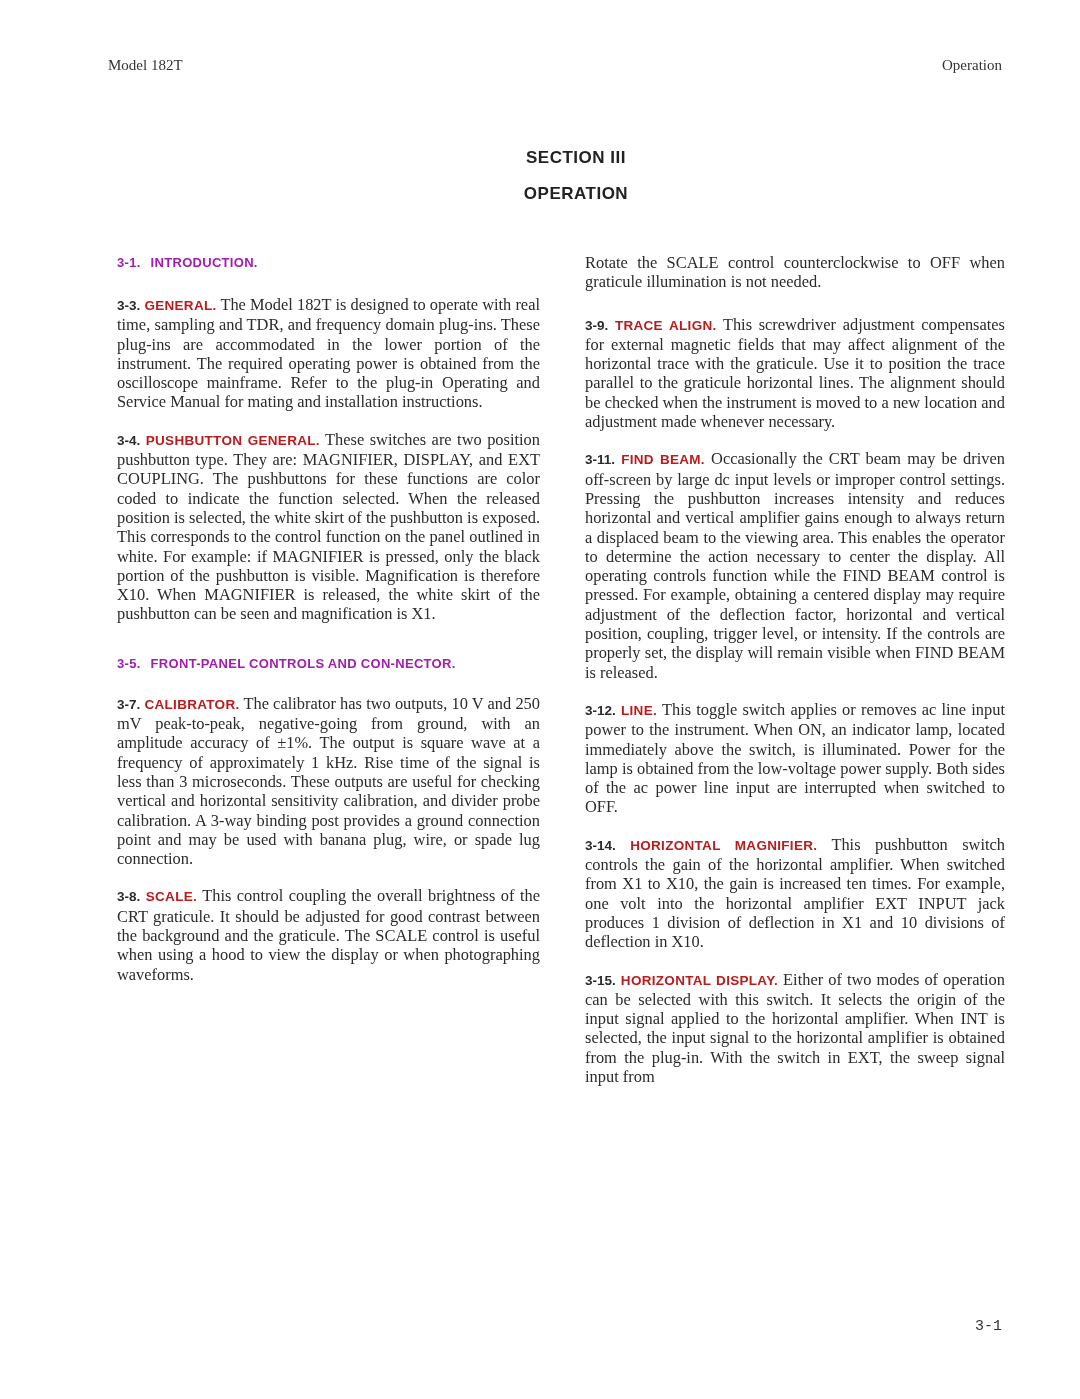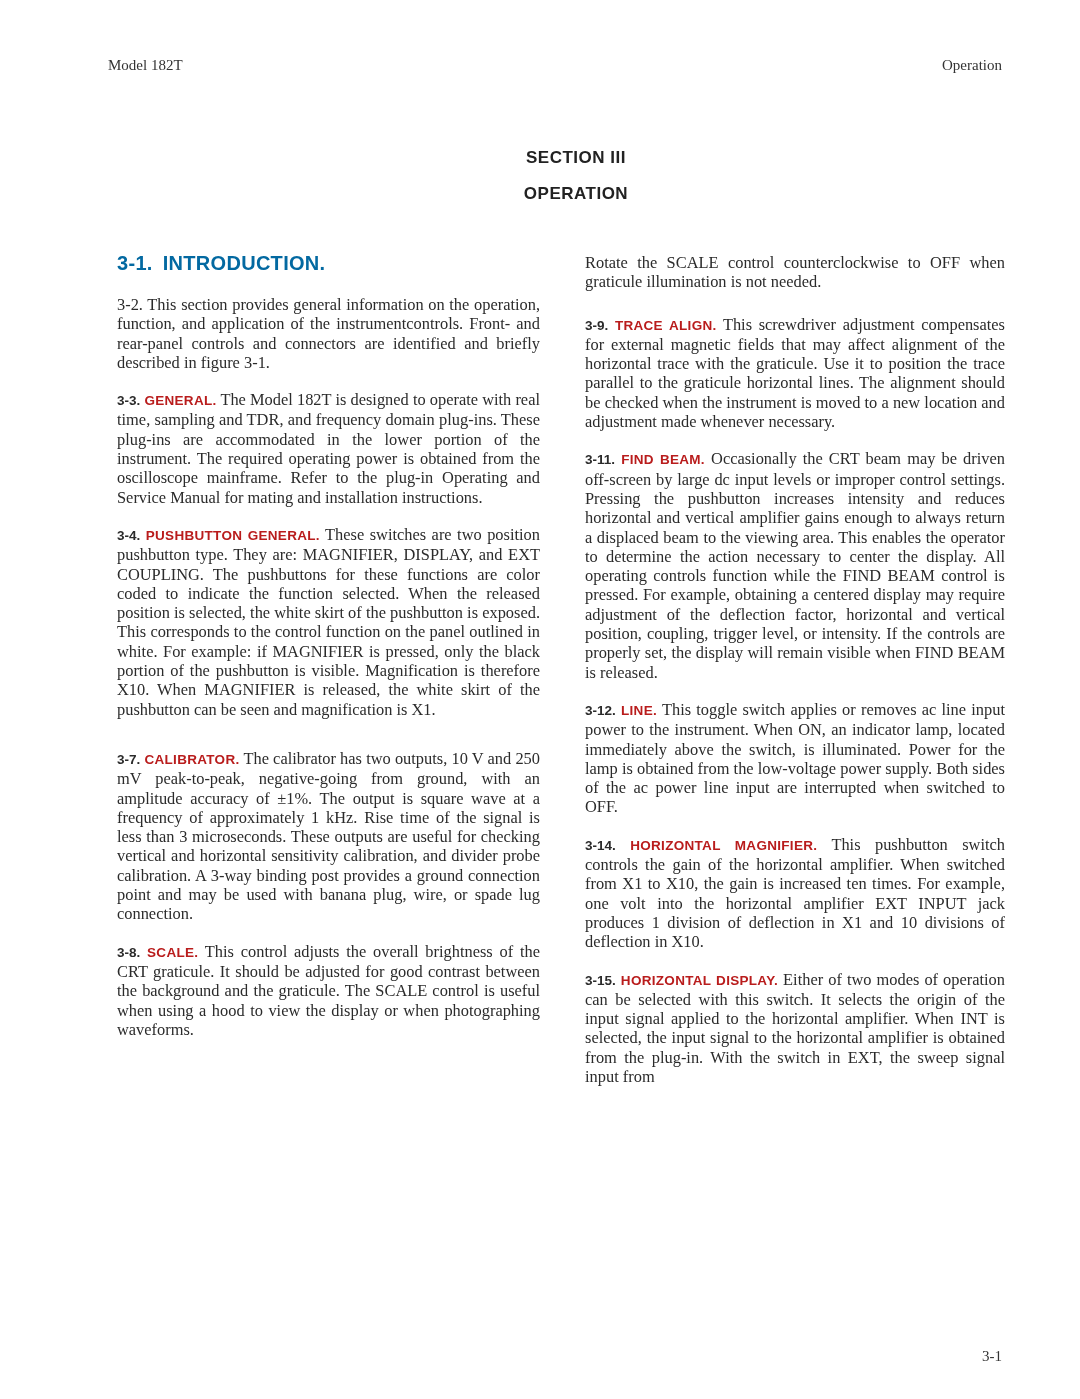--- a/index.html
+++ b/index.html
@@ -23,79 +23,78 @@
   #sec-name { top: 184px; left: 36px; }
   .col {
     position: absolute; top: 253px; width: 460px;
     font-family: "Liberation Serif", serif; font-size: 16.4px;
     line-height: 19.3px; text-align: justify; hyphens: manual; color: #2b2b2b;
   }
   #col-left { left: 117px; width: 423px; }
   #col-right { left: 585px; width: 420px; }
   .h2 {
     font-family: "Liberation Sans", sans-serif; font-weight: bold;
-    font-size: 20px; line-height: 20px; color: #0369a1; text-align: left;
+    font-size: 13px; line-height: 20px; color: #a21caf; text-align: left;
     letter-spacing: 0.3px;
   }
   .h2 .num { margin-right: 10px; }
   p { margin: 0 0 18px 0; }
   .para-head {
     font-family: "Liberation Sans", sans-serif; font-weight: bold;
     font-size: 13.5px; letter-spacing: 0.3px; color: #b91c1c;
   }
   .para-num { font-family: "Liberation Sans", sans-serif; font-weight: bold; font-size: 13.5px; }
   .plain-num { font-family: "Liberation Serif", serif; }
   #folio {
     position: absolute; top: 1318px; right: 78px;
-    font-family: Liberation Serif, serif; font-size: 15px; color: #333; margin-top: 30px;
+    font-family: Liberation Mono, monospace; font-size: 15px; color: #333;
   }
 </style>
 </head>
 <body>
 
 <div class="run-head" id="hdr-left">Model 182T</div>
 <div class="run-head" id="hdr-right">Operation</div>
 
 <div class="section-title" id="sec-num">SECTION III</div>
 <div class="section-title" id="sec-name">OPERATION</div>
 
 <div class="col" id="col-left">
   <div class="h2" style="margin-bottom:22px;">
     <span class="num">3-1.</span><span>INTRODUCTION.</span>
   </div>
 
-  <p>
-    <span class="plain-num">3-2.</span>
-    <span>This section provides general information on the operation, function, and application of the instru­mentcontrols. Front- and rear-panel controls and connectors are identified and briefly described in figure 3-1.</span>
-  </p>
 
   <p>
     <span class="para-num">3-3.</span>
     <span class="para-head">GENERAL.</span>
     <span>The Model 182T is designed to operate with real time, sampling and TDR, and fre­quency domain plug-ins. These plug-ins are accom­modated in the lower portion of the instrument. The required operating power is obtained from the oscil­loscope mainframe. Refer to the plug-in Operating and Service Manual for mating and installation in­structions.</span>
   </p>
 
   <p style="margin-bottom:30px;">
     <span class="para-num">3-4.</span>
     <span class="para-head">PUSHBUTTON GENERAL.</span>
     <span>These switches are two position pushbutton type. They are: MAGNIFIER, DISPLAY, and EXT COUPLING. The pushbuttons for these functions are color coded to indicate the function selected. When the released position is selected, the white skirt of the pushbutton is exposed. This corres­ponds to the control function on the panel outlined in white. For example: if MAGNIFIER is pressed, only the black portion of the pushbutton is visible. Magni­fication is therefore X10. When MAGNIFIER is releas­ed, the white skirt of the pushbutton can be seen and magnification is X1.</span>
   </p>
 
+  <div class="h2" style="margin-bottom:20px; text-align:justify;">
+    <span class="num">3-5.</span><span>FRONT-PANEL CONTROLS AND CON-NECTOR.</span>
+  </div>
 
 
   <p>
     <span class="para-num">3-7.</span>
     <span class="para-head">CALIBRATOR.</span>
     <span>The calibrator has two outputs, 10 V and 250 mV peak-to-peak, negative-going from ground, with an amplitude accuracy of ±1%. The output is square wave at a frequency of approximately 1 kHz. Rise time of the signal is less than 3 microseconds. These outputs are useful for checking vertical and hori­zontal sensitivity calibration, and divider probe cali­bration. A 3-way binding post provides a ground con­nection point and may be used with banana plug, wire, or spade lug connection.</span>
   </p>
 
   <p>
     <span class="para-num">3-8.</span>
     <span class="para-head">SCALE.</span>
-    <span>This control adjusts the overall bright­ness of the CRT graticule. It should be adjusted for good contrast between the background and the grati­cule. The SCALE control is useful when using a hood to view the display or when photographing waveforms.</span>
+    <span>This control coupling the overall bright­ness of the CRT graticule. It should be adjusted for good contrast between the background and the grati­cule. The SCALE control is useful when using a hood to view the display or when photographing waveforms.</span>
   </p>
 </div>
 
 <div class="col" id="col-right">
   <p style="margin-bottom:23px;">
     <span>Rotate the SCALE control counterclockwise to OFF when graticule illumination is not needed.</span>
   </p>
 
   <p>
     <span class="para-num">3-9.</span>

